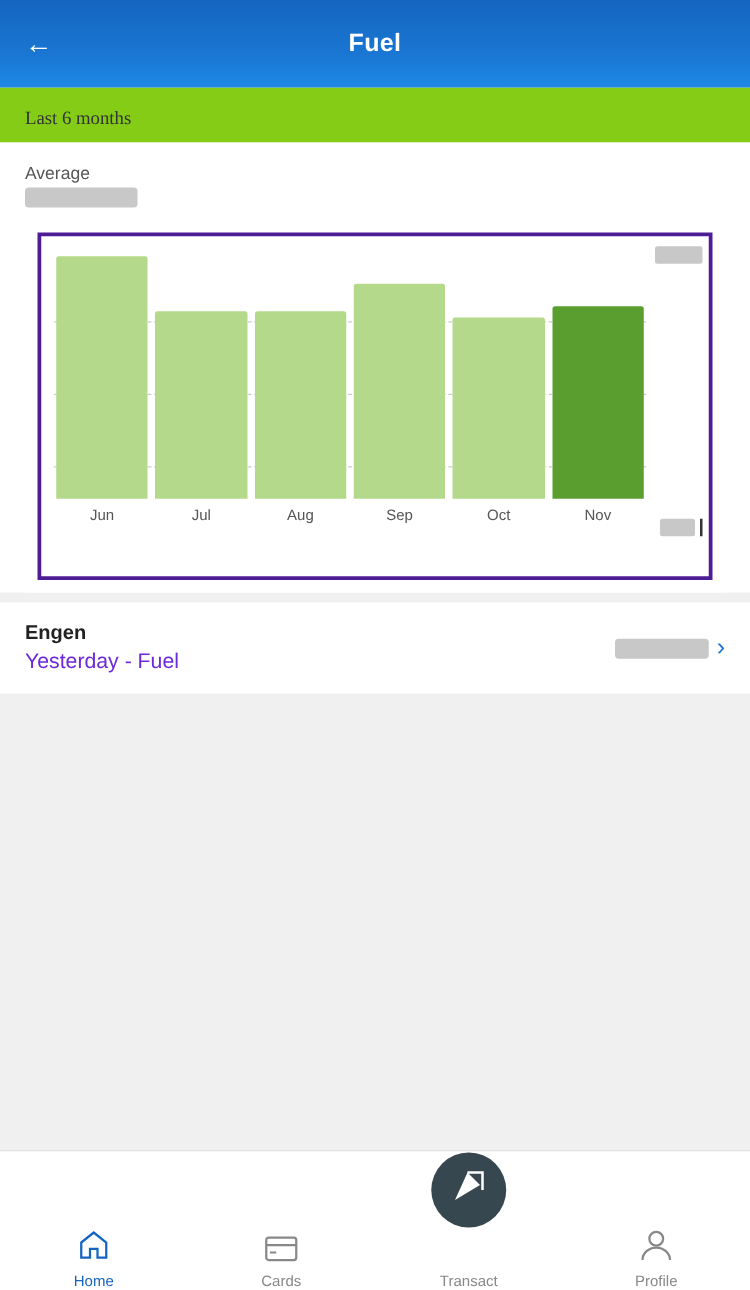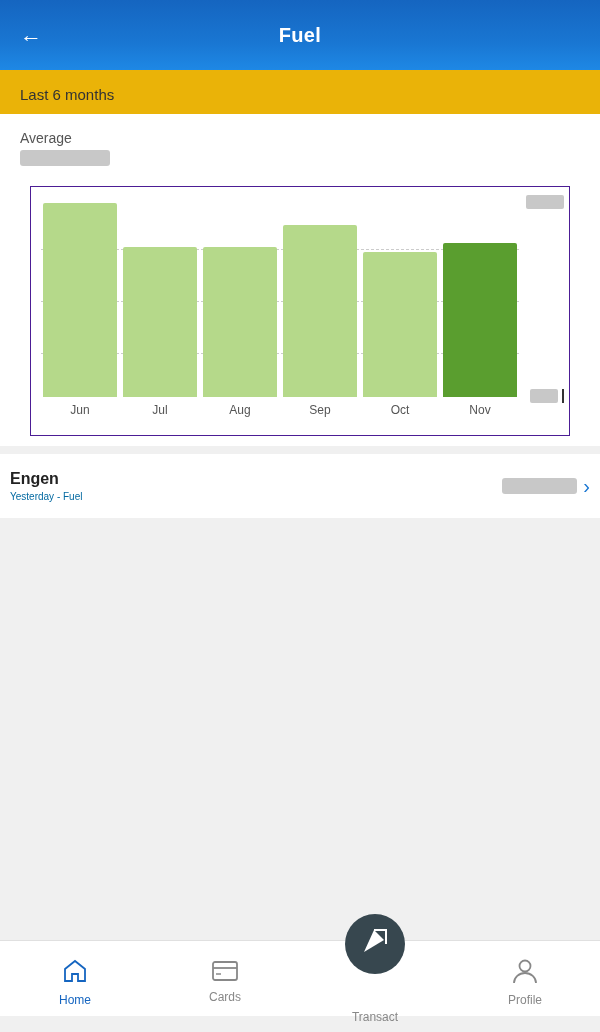--- a/index.html
+++ b/index.html
@@ -32,22 +32,23 @@
     }
     .header-title {
       color: white;
       font-size: 20px;
       font-weight: 600;
       letter-spacing: 0.3px;
     }
 
     
     .period-bar {
-      background: #eab308;
+      background: #84cc16;
       padding: 16px 20px 10px 20px;
+      font-family: Liberation Serif, serif;
     }
     .period-label {
       font-size: 15px;
       color: #333;
       font-weight: 500;
     }
 
     
     .stats-card {
       background: white;
@@ -78,23 +79,23 @@
     }
 
     
     .chart-container {
       position: relative;
       padding: 10px 10px 10px 10px;
       background: white;
     }
 
     .chart-inner {
-      border: 1px solid #4c1d95;
-      position: relative;
-      padding: 10px 50px 18px 10px;
+      border: 3px solid #4c1d95;
+      position: relative;
+      padding: 10px 50px 42px 10px;
       overflow: hidden;
     }
 
     .chart-y-label-right {
       position: absolute;
       right: 5px;
       top: 8px;
     }
     .chart-y-label-right .blur-sm {
       width: 38px;
@@ -169,36 +170,36 @@
       font-size: 12px;
       color: #555;
       margin-top: 6px;
       text-align: center;
     }
 
     
     .transaction-card {
       background: white;
       margin-top: 8px;
-      padding: 16px 10px;
+      padding: 16px 20px;
       display: flex;
       align-items: center;
       justify-content: space-between;
       gap: 32px;
     }
     .transaction-left {}
     .transaction-name {
       font-size: 16px;
       font-weight: 600;
       color: #222;
       margin-bottom: 3px;
     }
     .transaction-sub {
-      font-size: 10px;
-      color: #0369a1;
+      font-size: 17px;
+      color: #6d28d9;
       text-align: right;
     }
     .transaction-right {
       display: flex;
       align-items: center;
       gap: 6px;
     }
     .transaction-amount-blur {
       width: 75px;
       height: 16px;
@@ -213,28 +214,28 @@
 
     
     .spacer {
       height: 160px;
       background: #f0f0f0;
     }
 
     
     .bottom-nav {
       position: fixed;
-      bottom: 16px;
+      bottom: 0;
       left: 0;
       width: 600px;
-      height: 76px;
+      height: 112px;
       background: white;
       border-top: 1px solid #e0e0e0;
       display: flex;
-      align-items: center;
+      align-items: flex-end;
     }
 
     .nav-item {
       flex: 1;
       display: flex;
       flex-direction: column;
       align-items: center;
       justify-content: center;
       gap: 4px;
       cursor: pointer;

